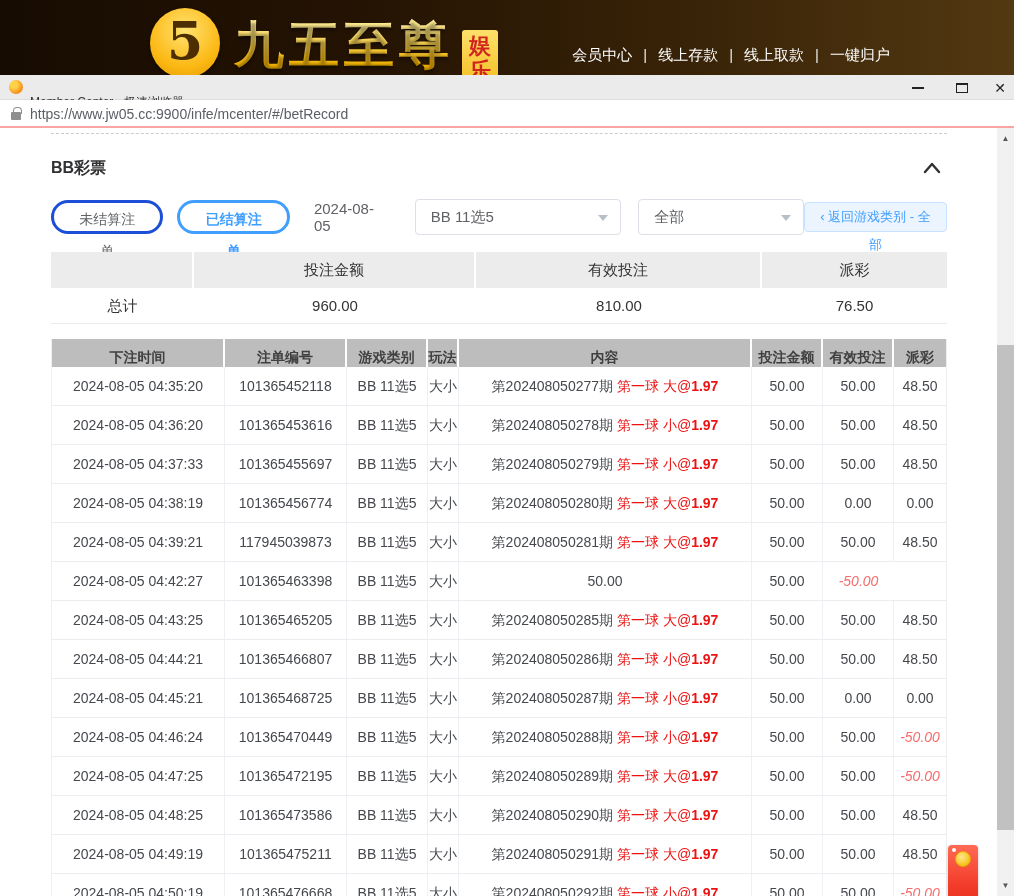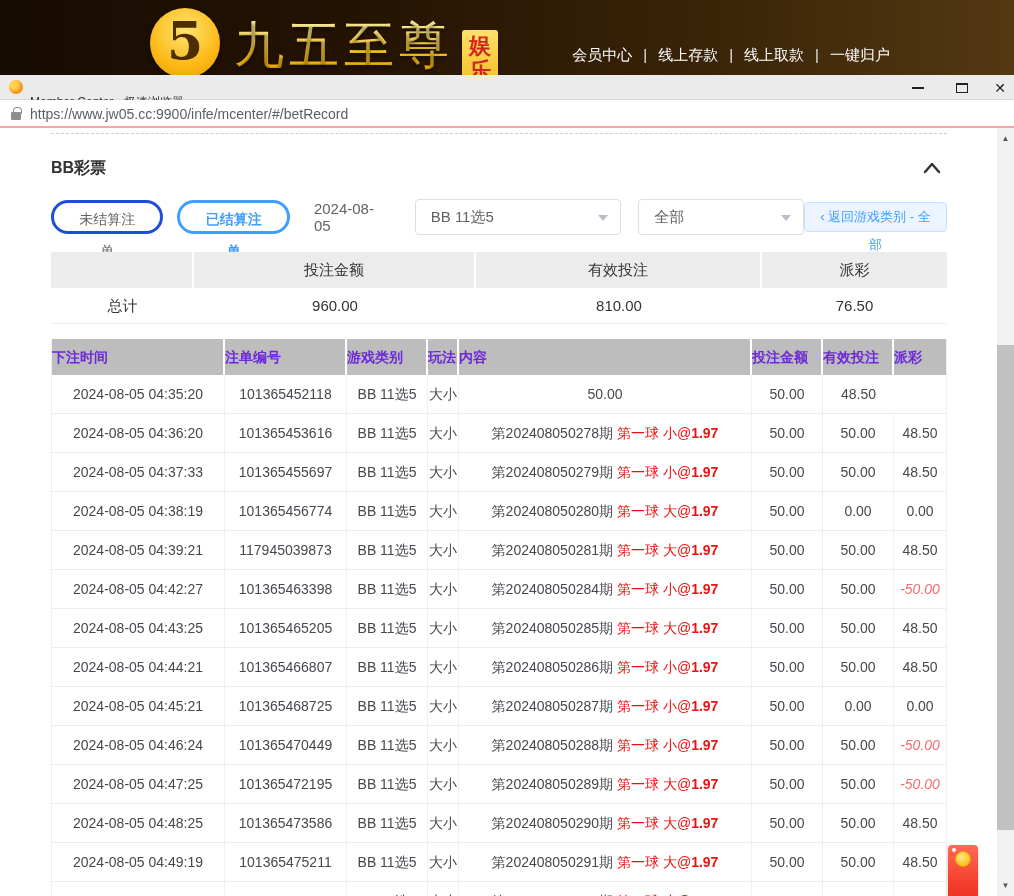--- a/index.html
+++ b/index.html
@@ -8,21 +8,21 @@
 
   
   .banner { position:absolute; top:0; left:0; width:1014px; height:75px; overflow:hidden;
     background:linear-gradient(to right,#170c02 0%,#241303 35%,#3a2408 70%,#533912 100%); }
   .logo-wrap { position:absolute; left:150px; top:8px; display:flex; align-items:flex-start; }
   .logo-circle { width:70px; height:70px; border-radius:50%;
     background:radial-gradient(circle at 50% 32%,#ffe372 0%,#fcb814 62%,#e09800 100%);
     box-shadow:0 2px 4px rgba(0,0,0,.5); display:flex; align-items:center; justify-content:center; }
   .logo-circle span { font-family:"DejaVu Serif","Liberation Serif",serif; font-size:52px;
     font-weight:bold; color:#4c2e00; line-height:1; transform:translateY(-2px); }
-  .logo-text { margin:4px 0 0 14px; font-size:50px; font-weight:normal; letter-spacing:5px;
+  .logo-text { margin:4px 0 0 14px; font-size:50px; font-weight:bold; letter-spacing:5px;
     background:linear-gradient(#ffeb8f 20%,#f7b500 80%); -webkit-background-clip:text;
     background-clip:text; color:transparent; text-shadow:0 3px 3px rgba(0,0,0,.35); }
   .logo-badge { margin:22px 0 0 8px; width:36px; padding:3px 4px; border-radius:3px;
     background:linear-gradient(#ffe06a,#efaf00); color:#d2241e; font-size:22px; font-weight:bold;
     line-height:25px; word-break:break-all; text-align:center; box-shadow:0 1px 2px rgba(0,0,0,.4); }
   .banner-nav { position:absolute; right:124px; top:46px; color:#fff; font-size:15px; }
   .banner-nav a { color:#fff; text-decoration:none; }
   .banner-nav .sep { color:#e8e8e8; margin:0 11px; }
 
   
@@ -77,22 +77,22 @@
   .summary-head, .summary-row { display:grid; grid-template-columns:143px 282px 286px 185px; }
   .summary-head > div { background:#ececec; height:36px; line-height:36px; text-align:center;
     font-size:15px; color:#333; border-right:2px solid #fff; }
   .summary-head > div:last-child { border-right:none; }
   .summary-row > div { height:36px; line-height:36px; text-align:center; font-size:15px;
     color:#333; border-bottom:1px solid #e9ecf0; }
 
   
   .bet-table { margin-top:15px; width:896px; border:1px solid #edf0f2; border-top:none; }
   .thead, .tr { display:grid; grid-template-columns:173px 122px 81px 31px 293px 71px 71px 52px; }
-  .thead > div { background:#bdbdbd; color:#6d28d9; font-size:14px; font-weight:bold; height:36px;
-    line-height:36px; border-right:2px solid #fff; overflow:hidden; }
+  .thead > div { background:#bdbdbd; color:#404040; font-size:14px; font-weight:bold; height:28px;
+    line-height:36px; text-align:center; border-right:2px solid #fff; overflow:hidden; }
   .thead > div:last-child { border-right:none; }
   .tr { border-top:1px solid #ebeef0; }
   .tr:first-child { border-top:none; }
   .td { height:38px; line-height:38px; text-align:center; font-size:14px; color:#45484d;
     border-right:1px solid #eef0f3; overflow:hidden; white-space:nowrap; }
   .td:last-child { border-right:none; }
   .red { color:#ee1111; }
   .bold { font-weight:bold; }
   .neg { color:#f56c6c;font-style:italic; }
   .c-content span[data-cell="period"] { margin-right:4px; }
@@ -199,20 +199,21 @@
         <div>投注金额</div>
         <div>有效投注</div>
         <div>派彩</div>
       </div>
       <div id="table-body">
           <div class="tr">
     <div class="td" data-cell="time">2024-08-05 04:35:20</div>
     <div class="td" data-cell="order_id">101365452118</div>
     <div class="td" data-cell="category">BB 11选5</div>
     <div class="td" data-cell="play">大小</div>
+    <div class="td c-content"><span data-cell="period">第202408050277期</span><span class="red" data-cell="pick">第一球 大@</span><span class="red bold" data-cell="odds">1.97</span></div>
     <div class="td" data-cell="bet">50.00</div>
     <div class="td" data-cell="valid">50.00</div>
     <div class="td" data-cell="payout">48.50</div>
   </div>
           <div class="tr">
     <div class="td" data-cell="time">2024-08-05 04:36:20</div>
     <div class="td" data-cell="order_id">101365453616</div>
     <div class="td" data-cell="category">BB 11选5</div>
     <div class="td" data-cell="play">大小</div>
     <div class="td c-content"><span data-cell="period">第202408050278期</span><span class="red" data-cell="pick">第一球 小@</span><span class="red bold" data-cell="odds">1.97</span></div>
@@ -248,21 +249,20 @@
     <div class="td c-content"><span data-cell="period">第202408050281期</span><span class="red" data-cell="pick">第一球 大@</span><span class="red bold" data-cell="odds">1.97</span></div>
     <div class="td" data-cell="bet">50.00</div>
     <div class="td" data-cell="valid">50.00</div>
     <div class="td" data-cell="payout">48.50</div>
   </div>
           <div class="tr">
     <div class="td" data-cell="time">2024-08-05 04:42:27</div>
     <div class="td" data-cell="order_id">101365463398</div>
     <div class="td" data-cell="category">BB 11选5</div>
     <div class="td" data-cell="play">大小</div>
-    <div class="td c-content"><span data-cell="period">第202408050284期</span><span class="red" data-cell="pick">第一球 小@</span><span class="red bold" data-cell="odds">1.97</span></div>
     <div class="td" data-cell="bet">50.00</div>
     <div class="td" data-cell="valid">50.00</div>
     <div class="td neg" data-cell="payout">-50.00</div>
   </div>
           <div class="tr">
     <div class="td" data-cell="time">2024-08-05 04:43:25</div>
     <div class="td" data-cell="order_id">101365465205</div>
     <div class="td" data-cell="category">BB 11选5</div>
     <div class="td" data-cell="play">大小</div>
     <div class="td c-content"><span data-cell="period">第202408050285期</span><span class="red" data-cell="pick">第一球 大@</span><span class="red bold" data-cell="odds">1.97</span></div>

